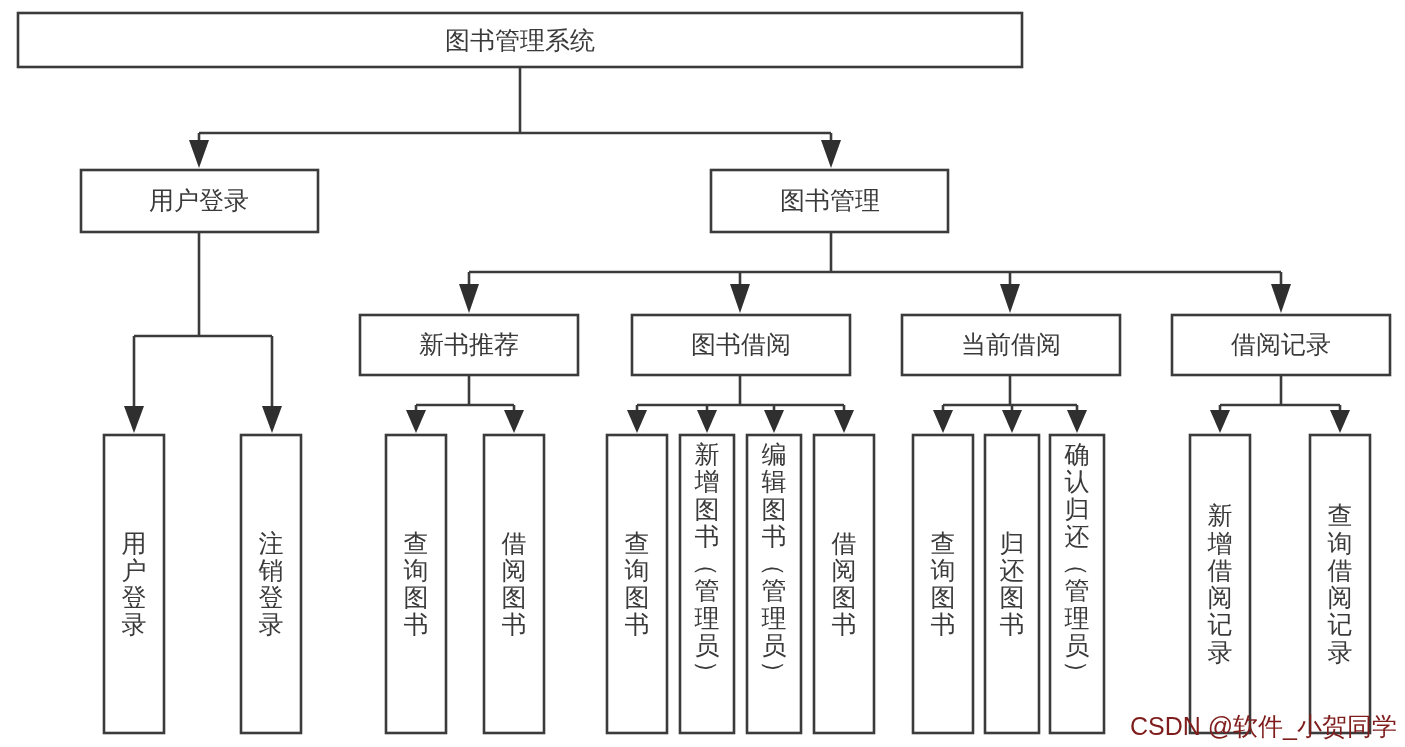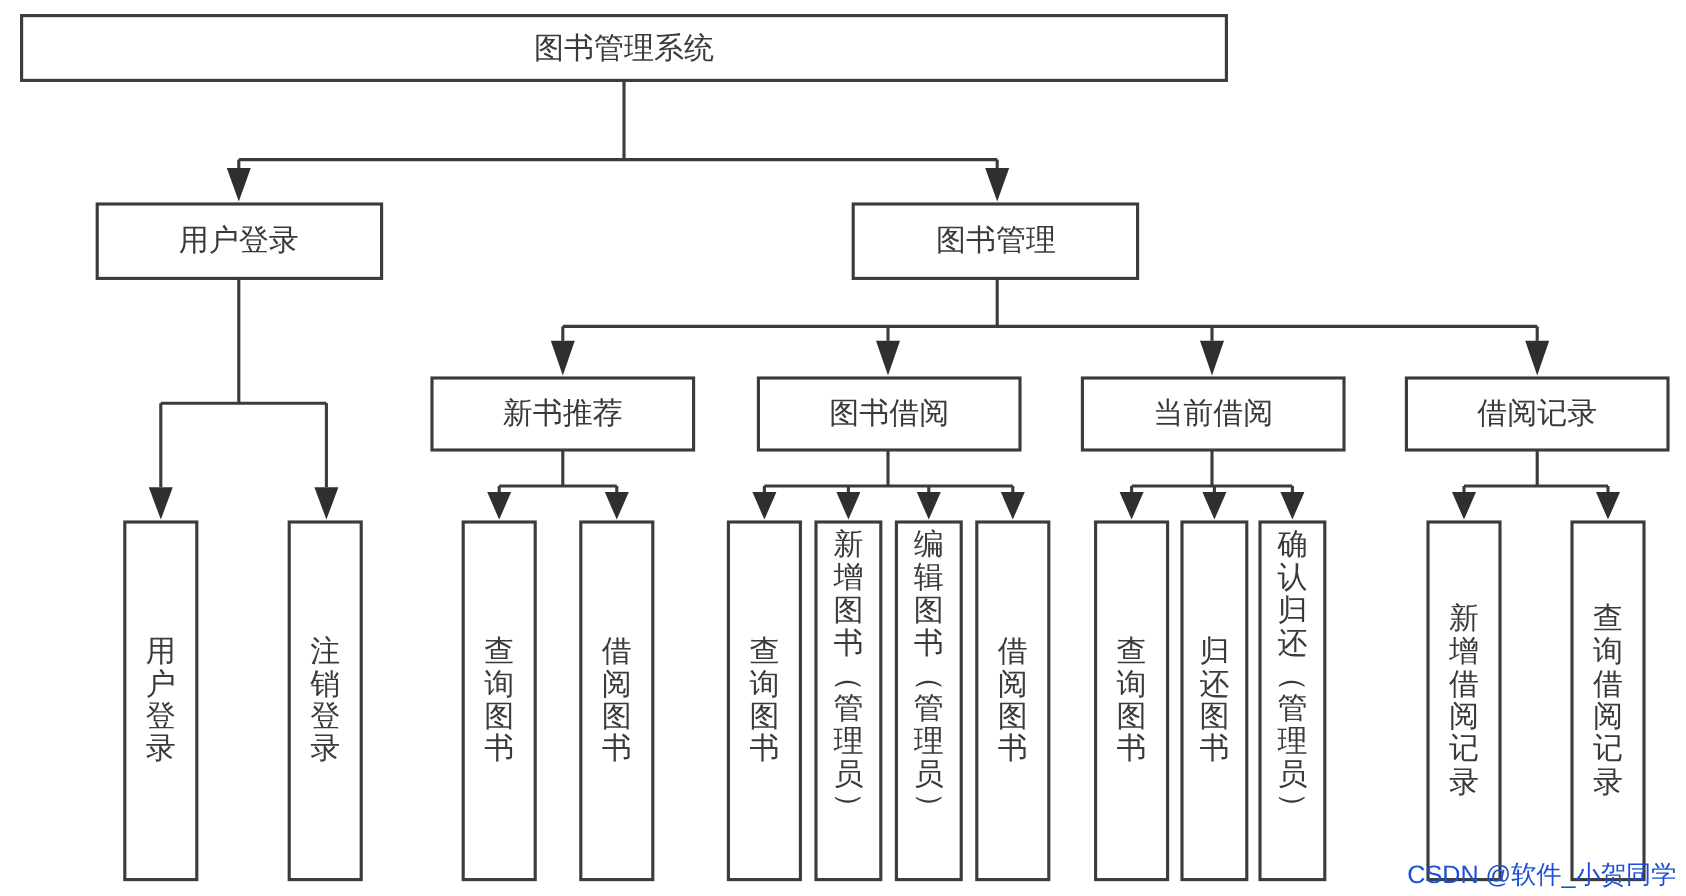--- a/index.html
+++ b/index.html
@@ -70,22 +70,22 @@
   }
   .leaf-label span.ch.rot {
     display: block;
     transform: rotate(90deg);
   }
   .watermark {
     position: absolute;
     right: 8px;
     bottom: 4px;
     font-family: "Liberation Sans", "DejaVu Sans", sans-serif;
-    font-size: 21px;
-    color: #1d4ed8;
+    font-size: 25px;
+    color: #7f1d1d;
     white-space: nowrap;
     pointer-events: none;
     text-align: center;
   }
 </style>
 </head>
 <body>
 
 <div id="diagram-root">
 

